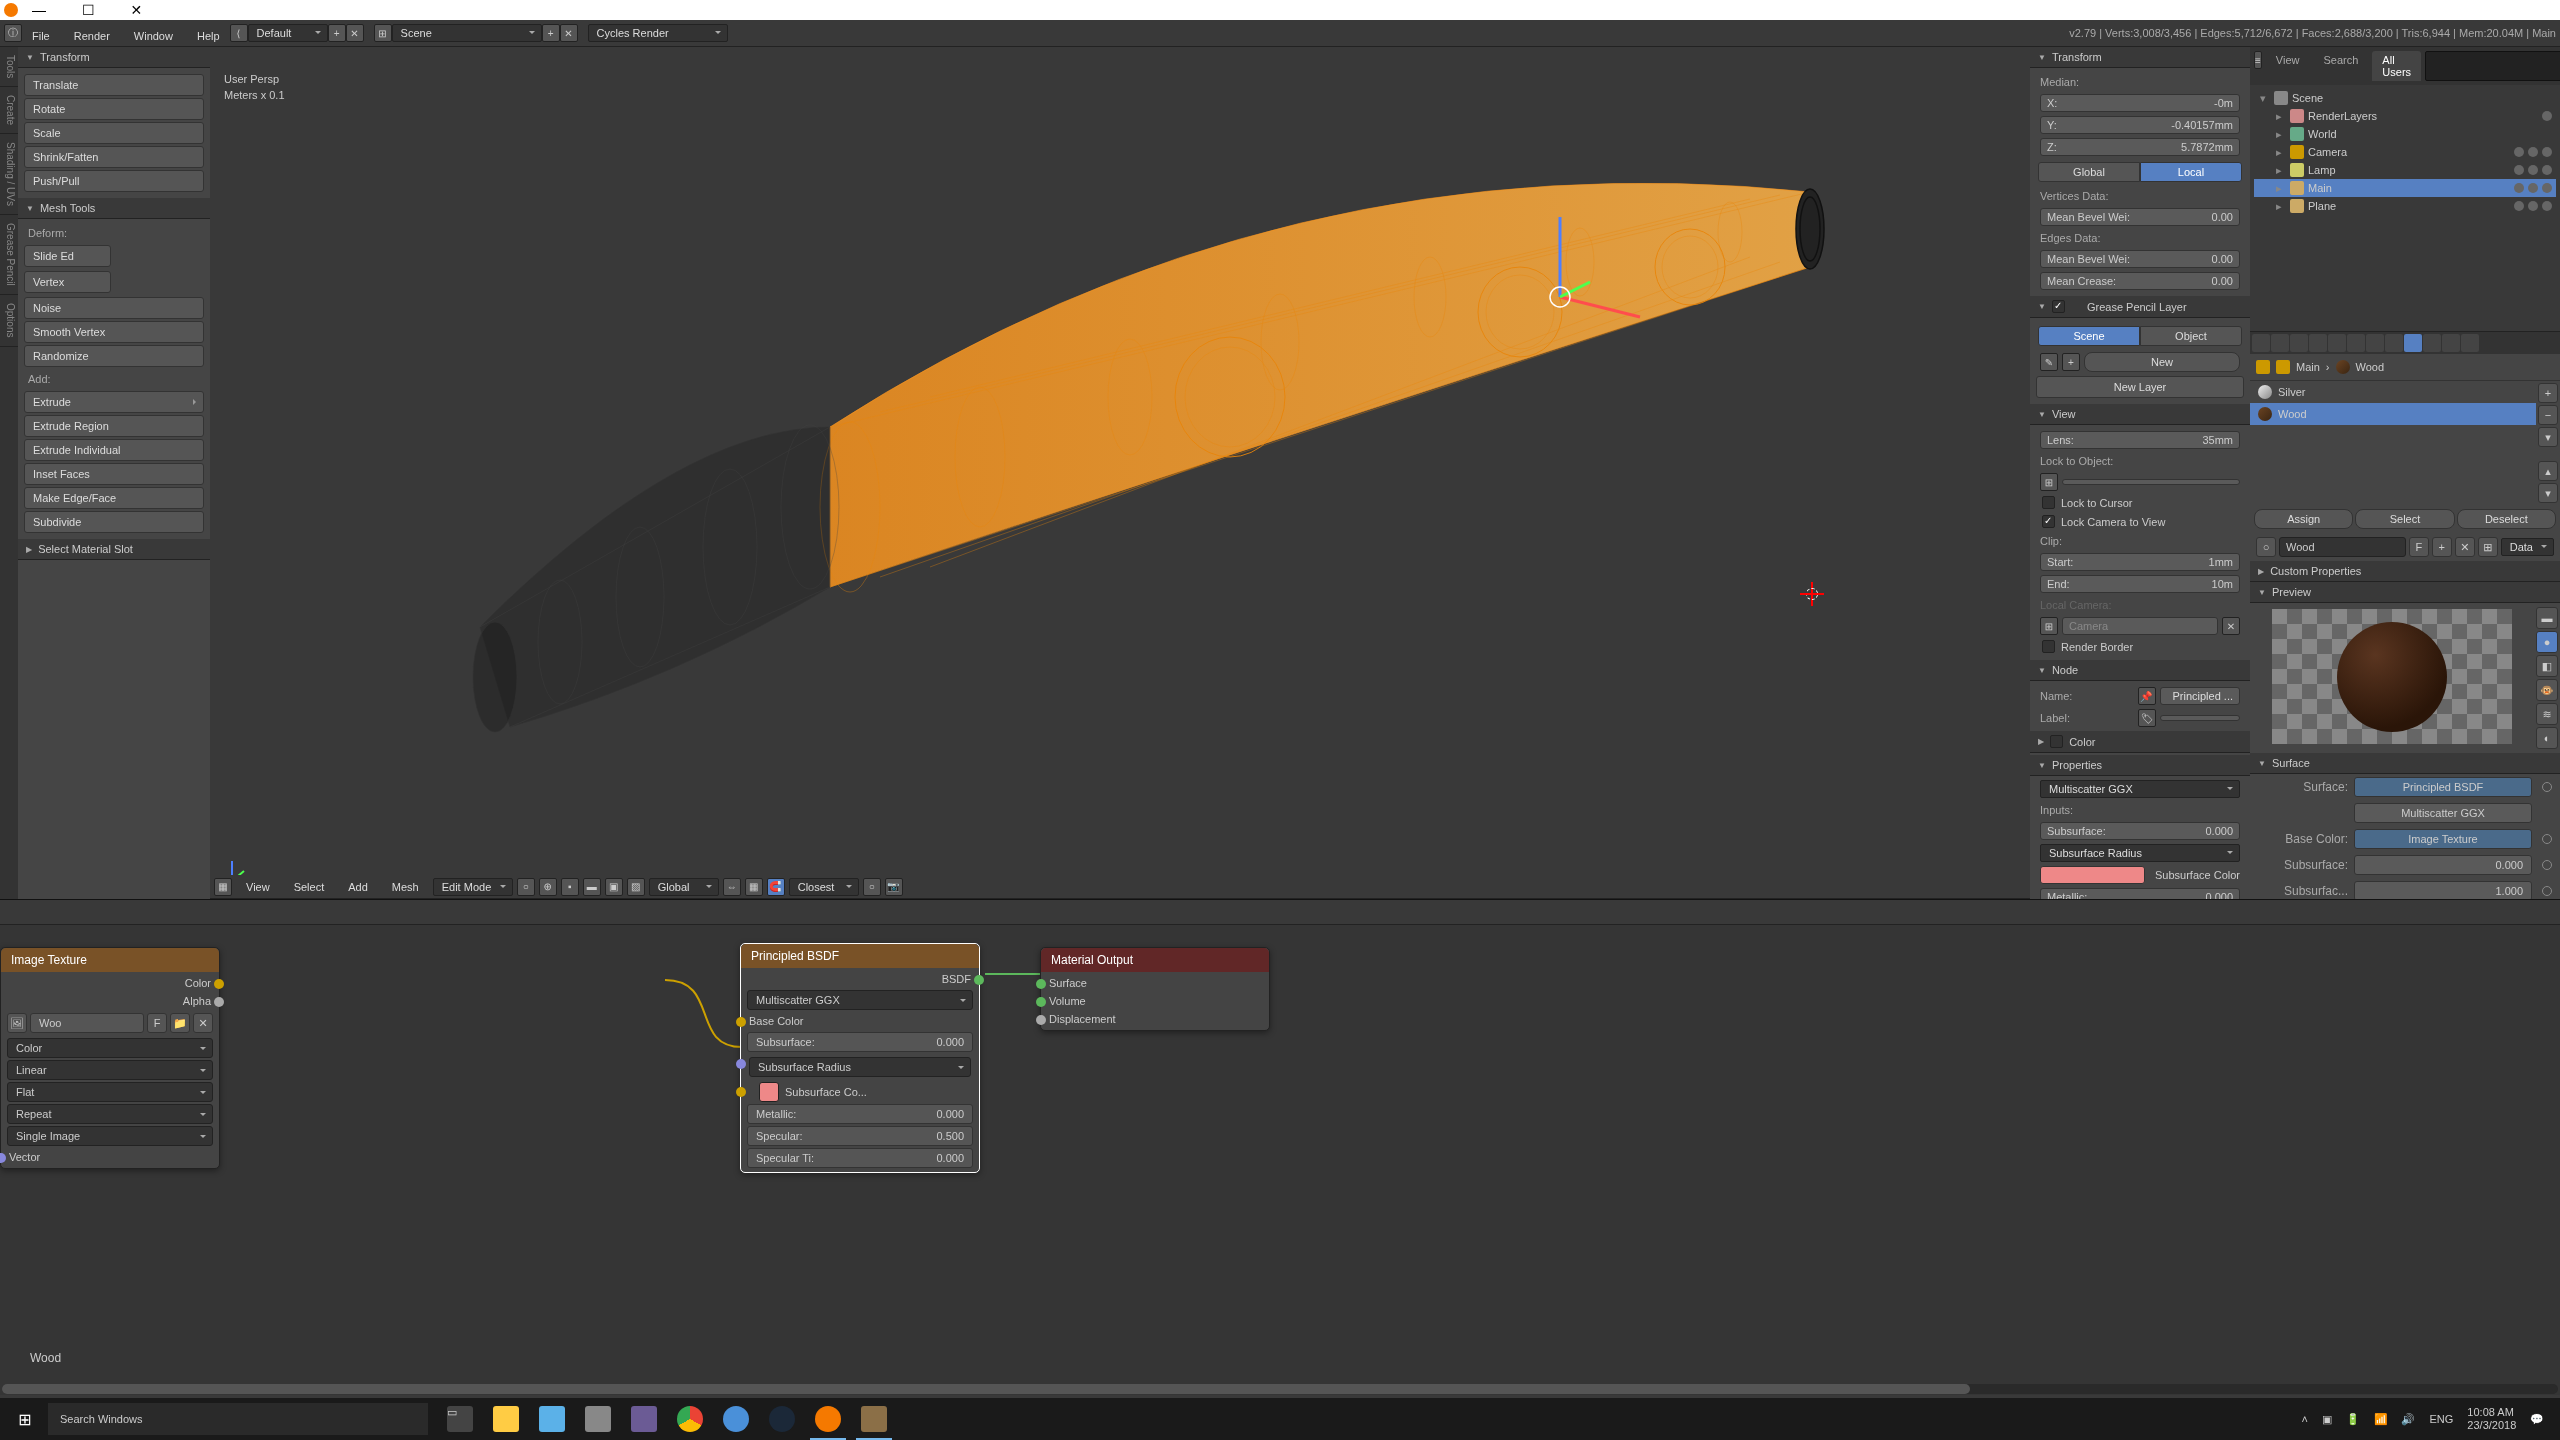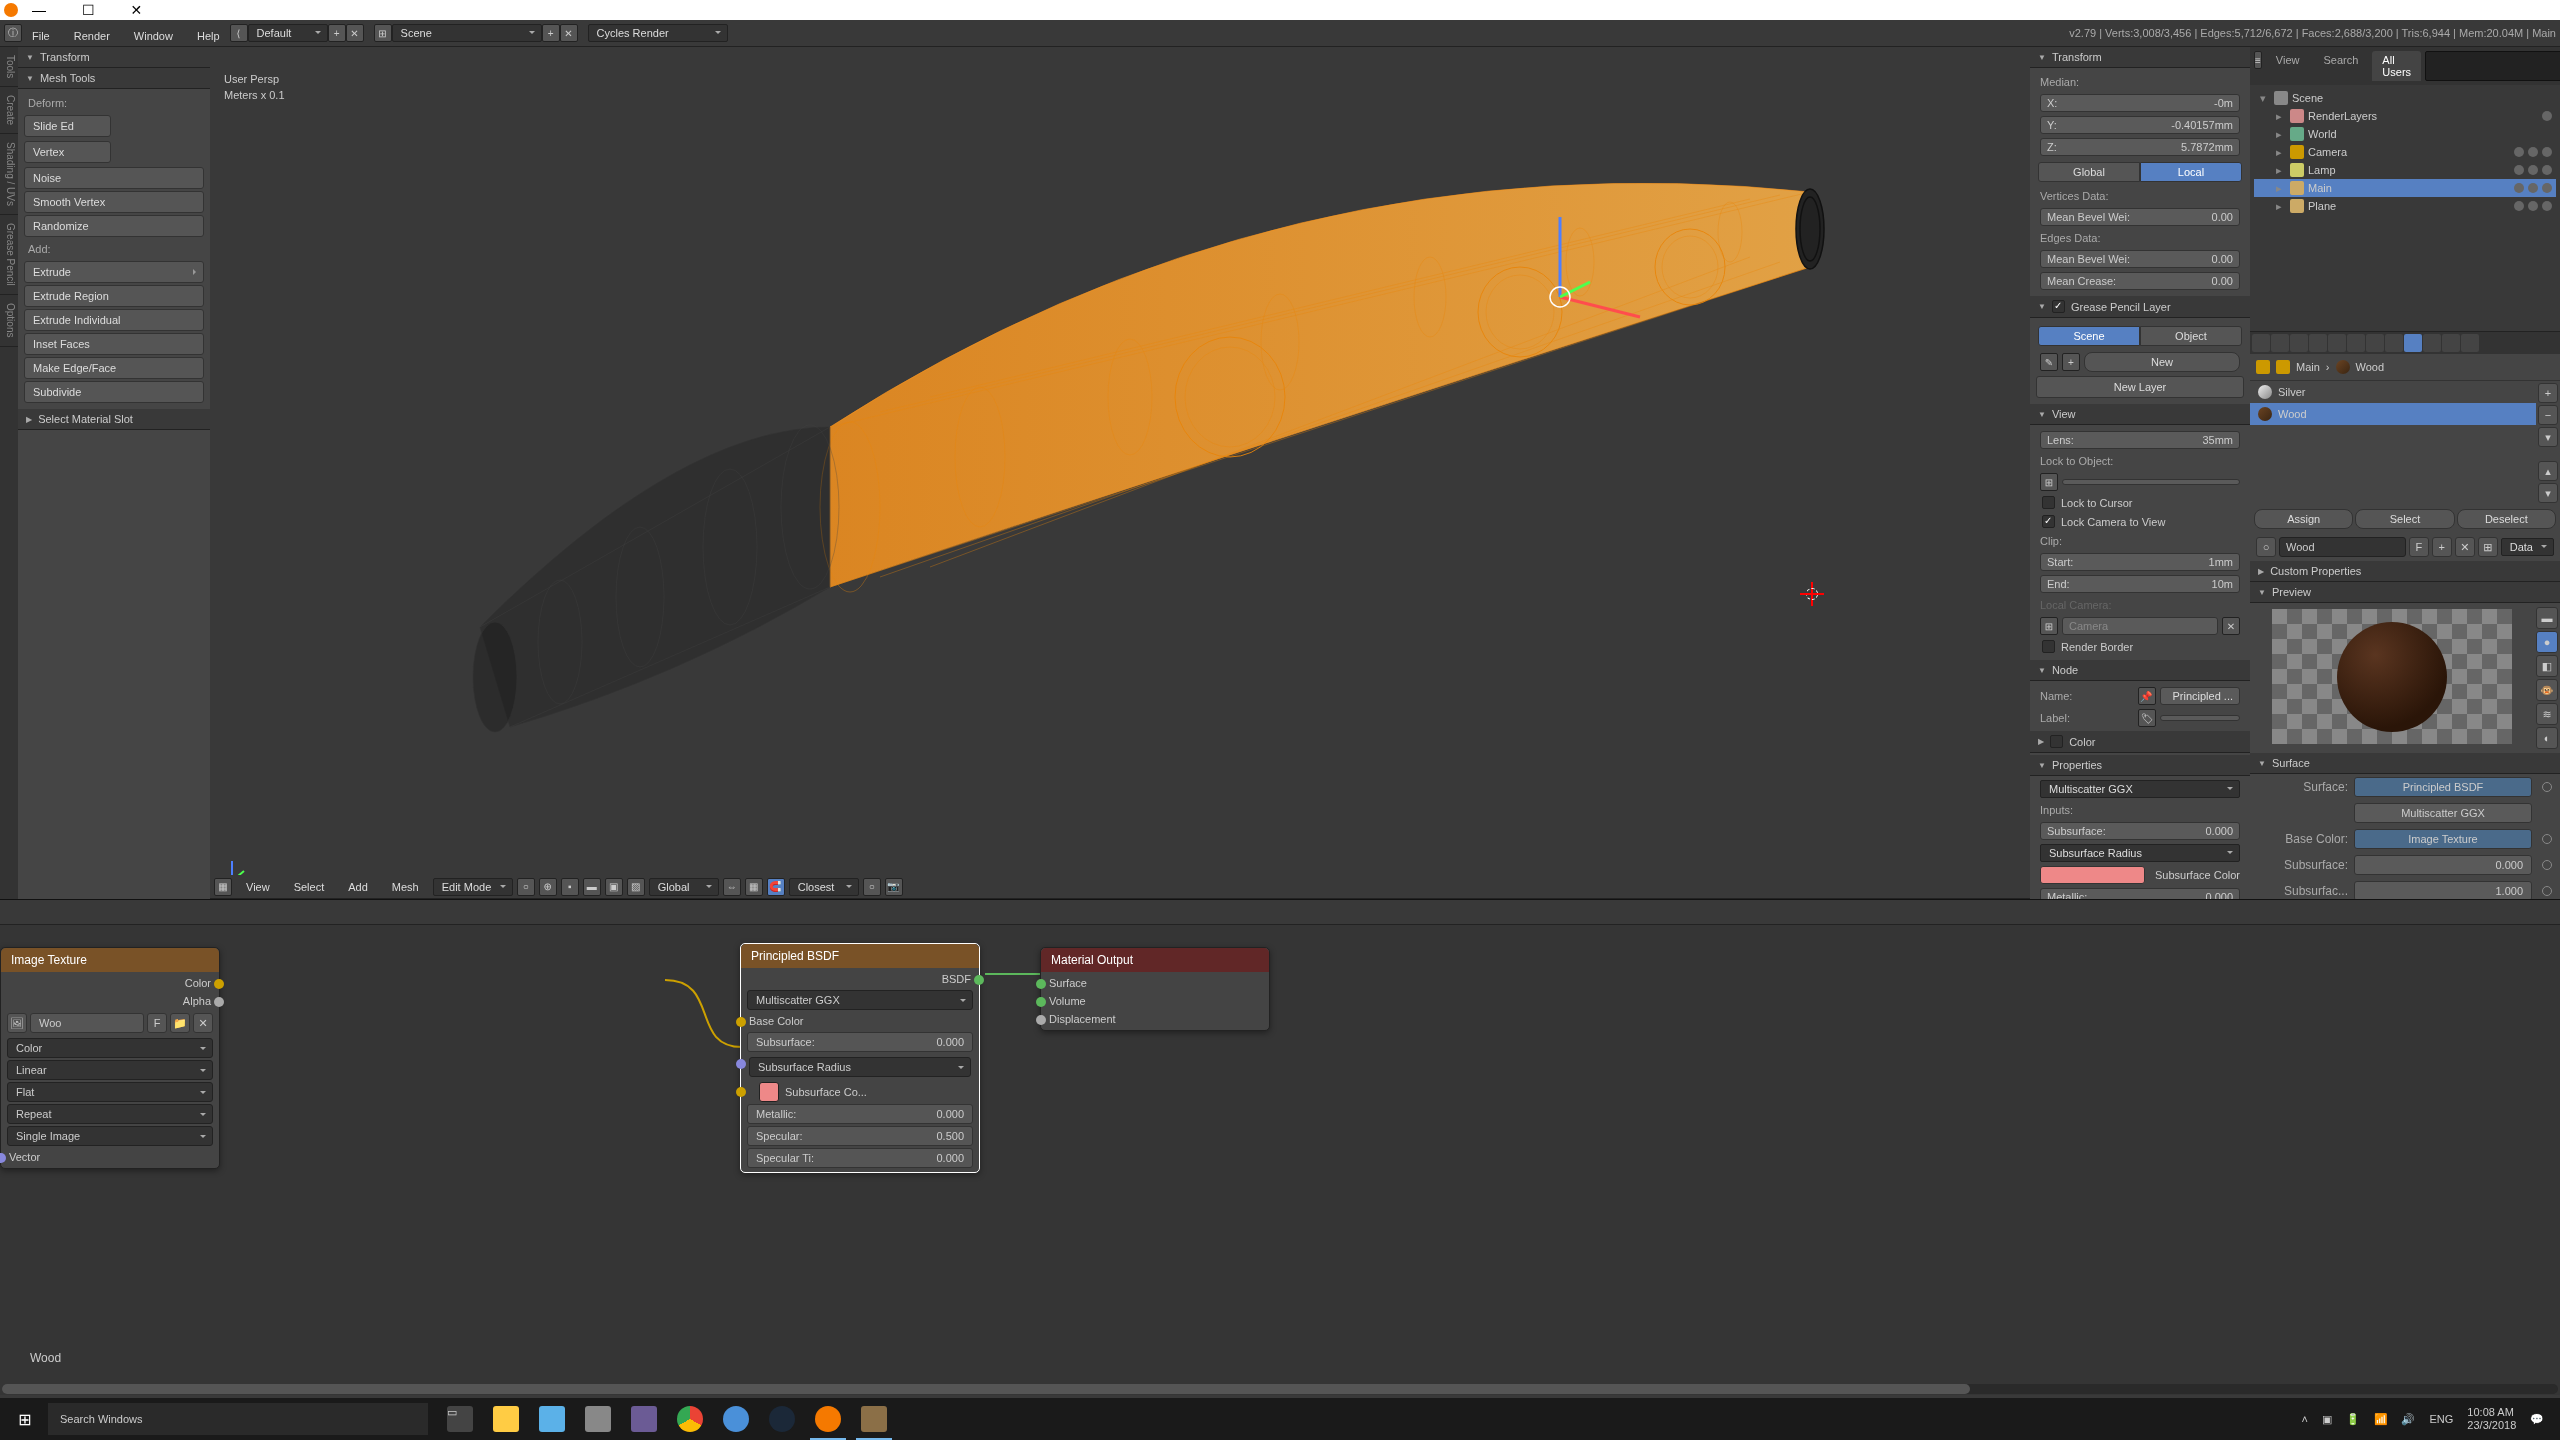--- a/index.html
+++ b/index.html
@@ -185,20 +185,27 @@
       <div class="vert-tab">Tools</div>
       <div class="vert-tab">Create</div>
       <div class="vert-tab">Shading / UVs</div>
       <div class="vert-tab">Grease Pencil</div>
       <div class="vert-tab">Options</div>
     </div>
     <div class="tool-panel">
       <div class="panel-header">
           <span>Transform</span>
         </div>
+      <div class="panel-body">
+        <button class="tool-btn">Translate</button>
+        <button class="tool-btn">Rotate</button>
+        <button class="tool-btn">Scale</button>
+        <button class="tool-btn">Shrink/Fatten</button>
+        <button class="tool-btn">Push/Pull</button>
+      </div>
       <div class="panel-header">
           <span>Mesh Tools</span>
         </div>
       <div class="panel-body">
         <div class="label-text">Deform:</div>
         <button class="tool-btn half">Slide Ed</button>
         <button class="tool-btn half">Vertex</button>
         <button class="tool-btn">Noise</button>
         <button class="tool-btn">Smooth Vertex</button>
         <button class="tool-btn">Randomize</button>
@@ -349,21 +356,21 @@
         </div>
       <div class="prop-row">
           <div class="num-field wide">
             <span>Mean Crease:</span>
             <span>0.00</span>
           </div>
         </div>
     </div>
     <div class="panel-header">
         <div class="checkbox checked"></div>
-        <span style="margin-left:6px">Grease Pencil Layer</span>
+        <span style="margin-left:22px">Grease Pencil Layer</span>
       </div>
     <div class="panel-body">
       <div class="mid-btn-group">
           <div class="toggle-btn active">Scene</div>
           <div class="toggle-btn">Object</div>
         </div>
       <div class="prop-row">
           <div class="icon-btn">✎</div>
           <div class="icon-btn">+</div>
           <div class="toggle-btn">New</div>

